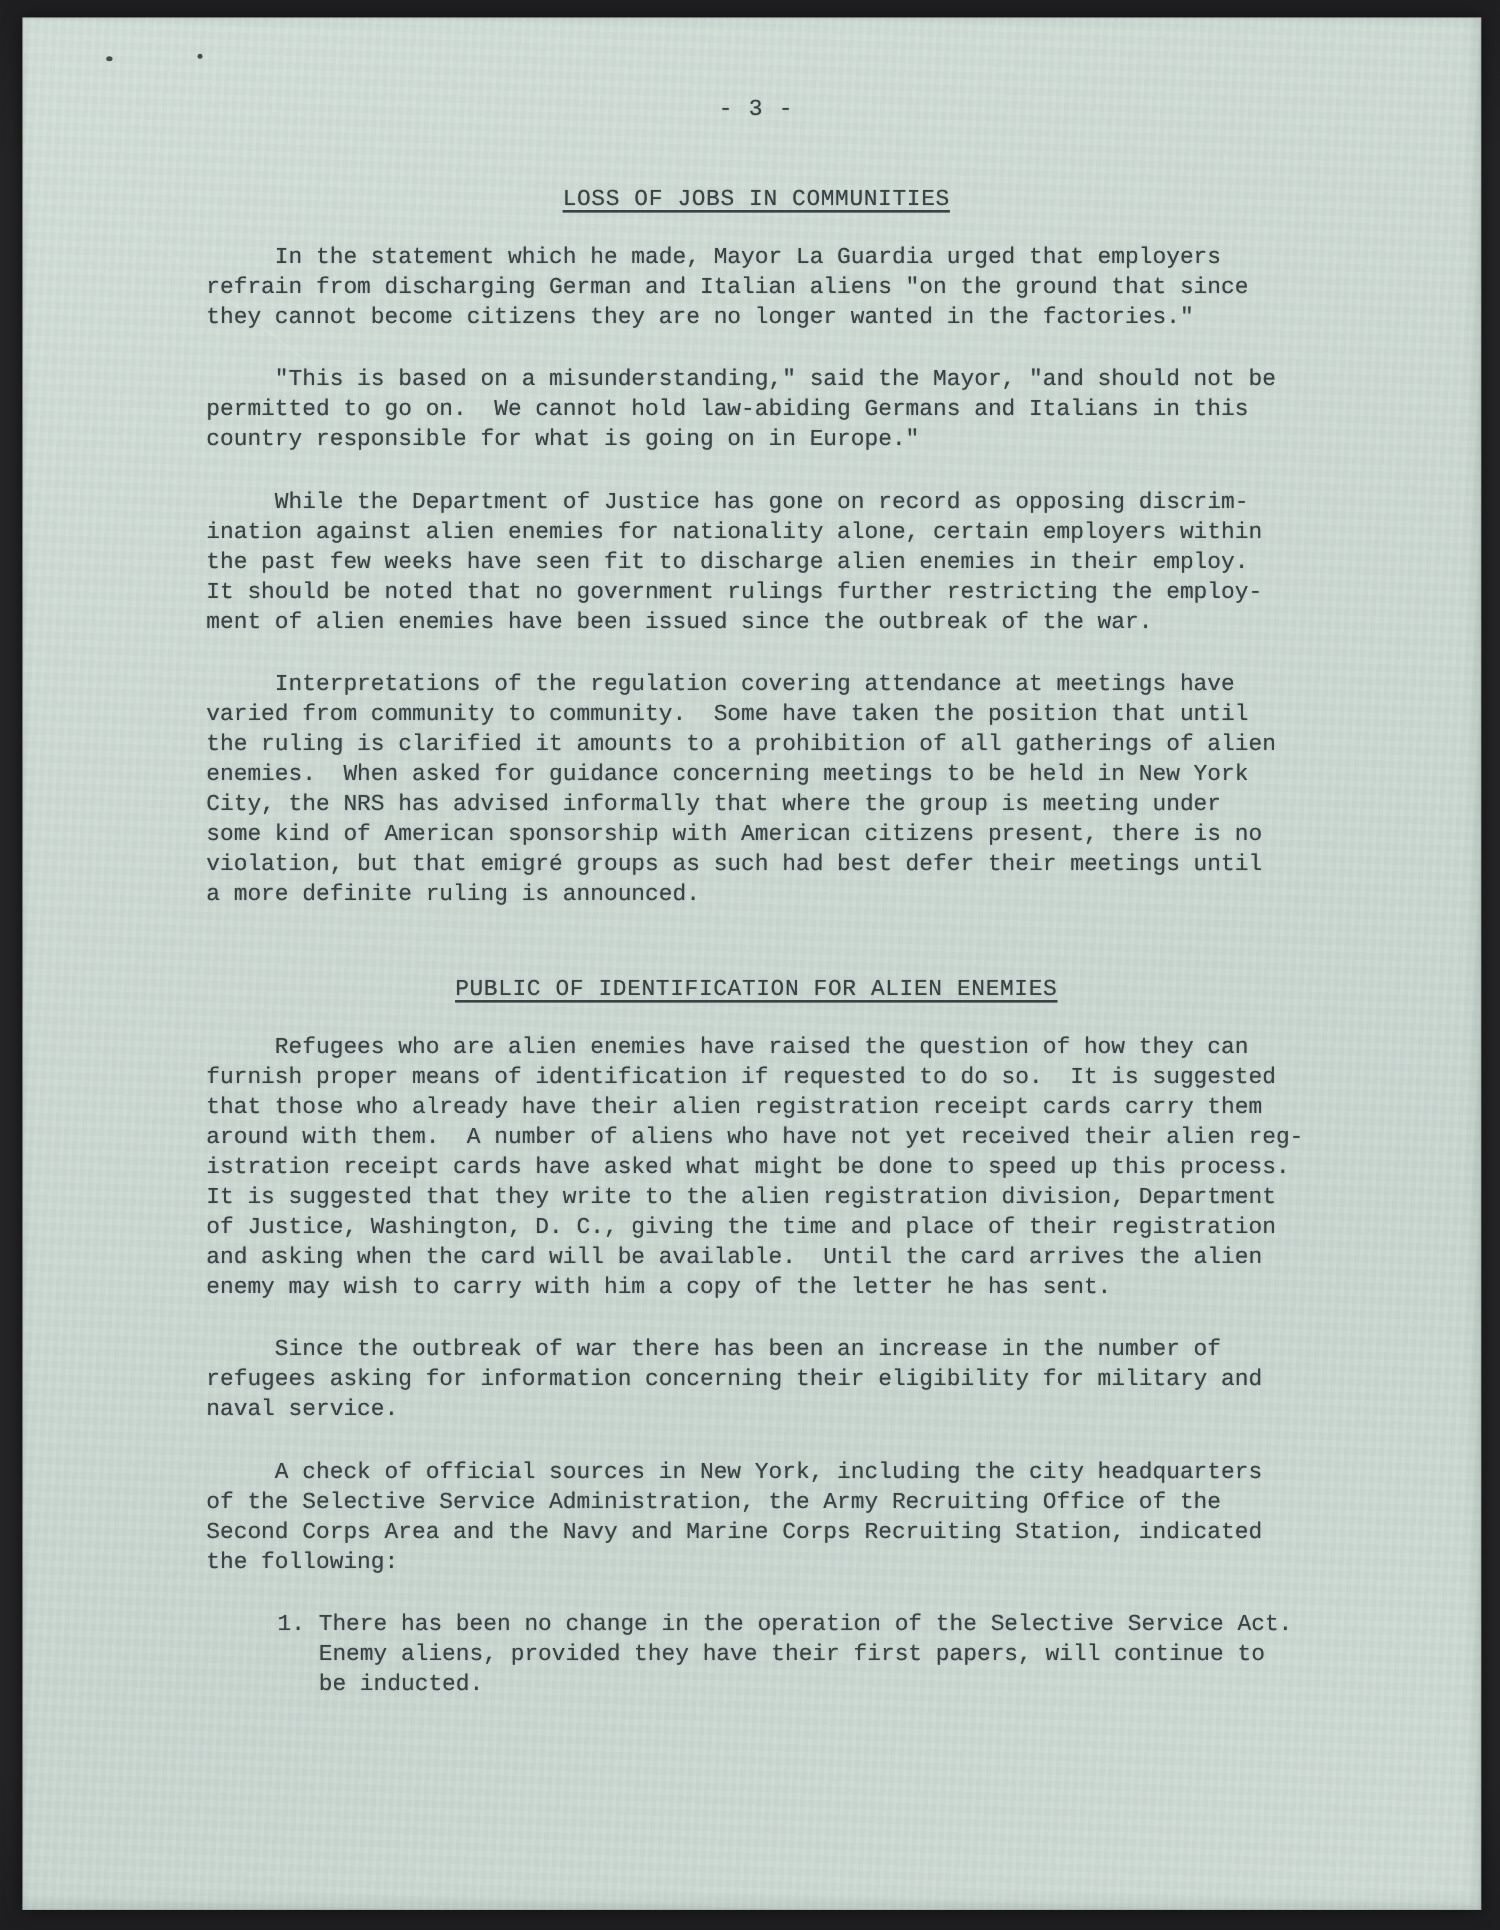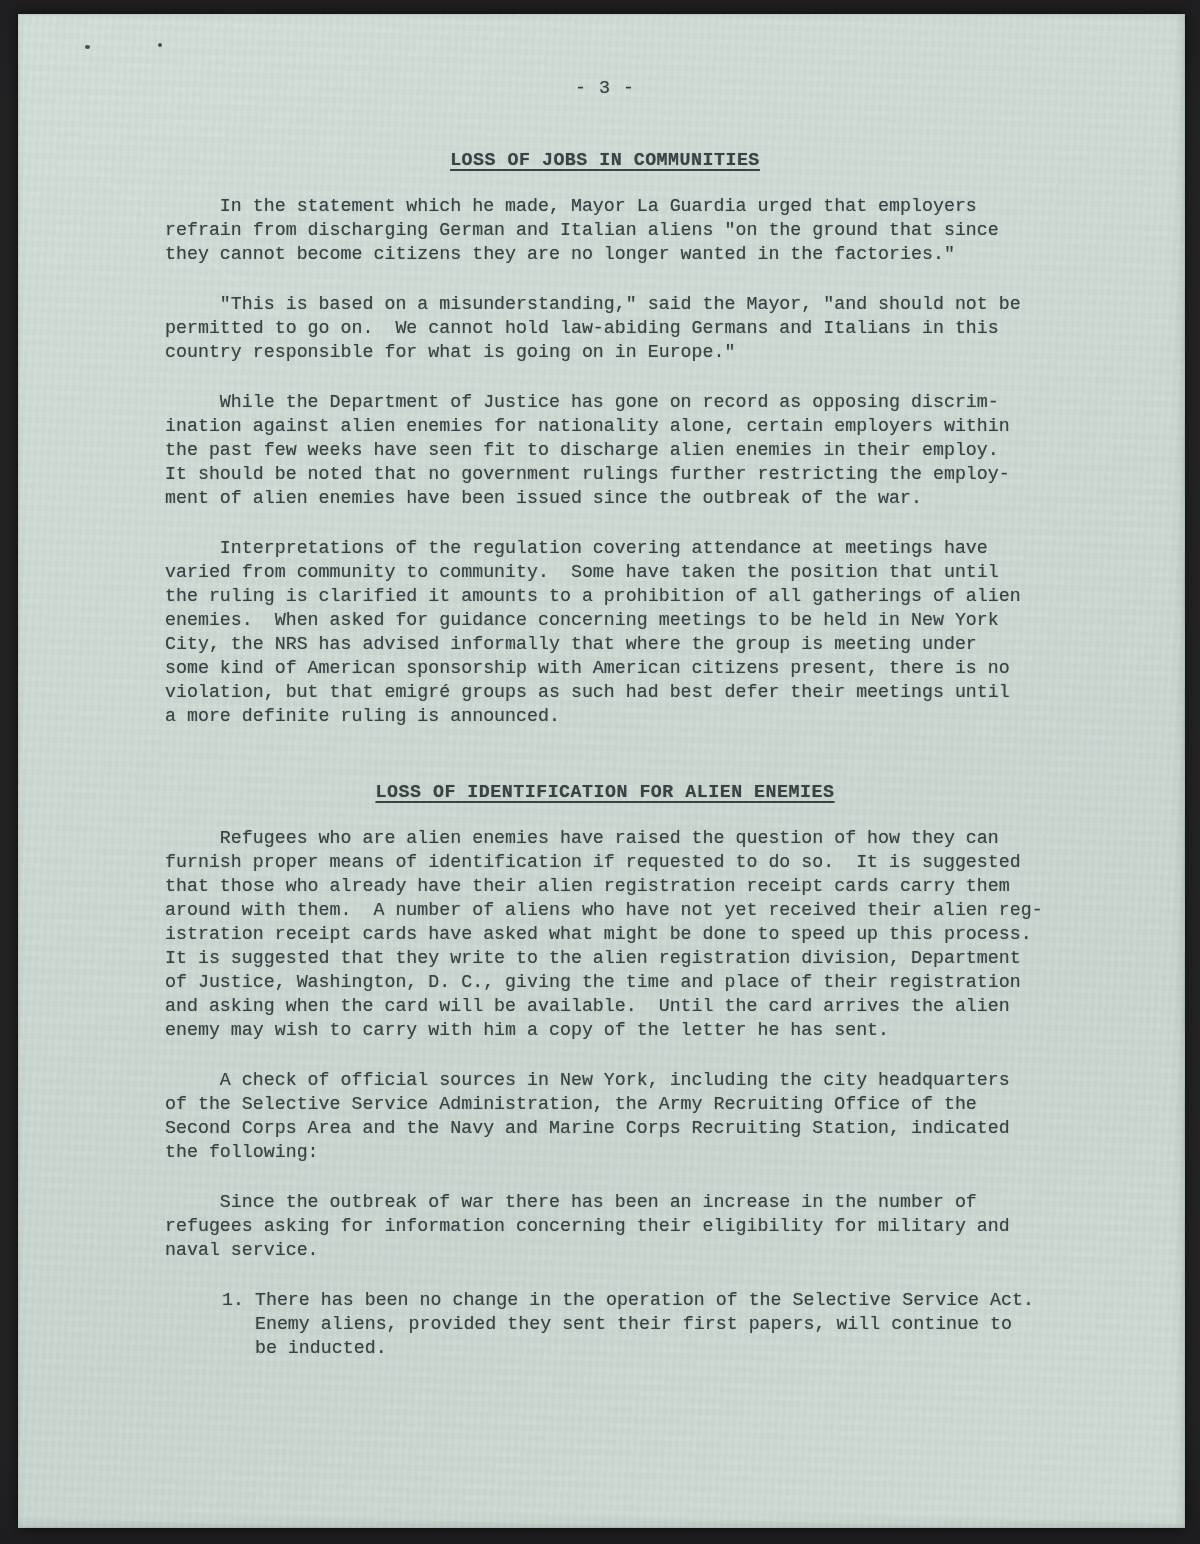--- a/index.html
+++ b/index.html
@@ -50,21 +50,21 @@
     text-align: center;
     letter-spacing: 1px;
     margin-bottom: 48px;
     white-space: pre;
   }
   .heading {
     width: 880px;
     text-align: center;
     margin: 26px 0 22px 0;
     font-size: 18.3px;
-    font-weight: bold;
+    font-weight: normal;
     text-decoration: underline;
     text-underline-offset: 4px;
     text-decoration-thickness: 1.6px;
     letter-spacing: 0.5px;
     white-space: pre;
   }
   .heading.first { margin-top: 0; }
   .para {
     margin: 0 0 26px 0;
     white-space: pre-wrap;
@@ -143,43 +143,43 @@
 varied from community to community.  Some have taken the position that until
 the ruling is clarified it amounts to a prohibition of all gatherings of alien
 enemies.  When asked for guidance concerning meetings to be held in New York
 City, the NRS has advised informally that where the group is meeting under
 some kind of American sponsorship with American citizens present, there is no
 violation, but that emigré groups as such had best defer their meetings until
 a more definite ruling is announced.</p>
       </section>
 
       <section>
-        <h2 class="heading">LOSS OF IDENTIFICATION FOR ALIEN ENEMIES</h2>
+        <h2 class="heading">PUBLIC OF IDENTIFICATION FOR ALIEN ENEMIES</h2>
         <p class="para">     Refugees who are alien enemies have raised the question of how they can
 furnish proper means of identification if requested to do so.  It is suggested
 that those who already have their alien registration receipt cards carry them
 around with them.  A number of aliens who have not yet received their alien reg-
 istration receipt cards have asked what might be done to speed up this process.
 It is suggested that they write to the alien registration division, Department
 of Justice, Washington, D. C., giving the time and place of their registration
 and asking when the card will be available.  Until the card arrives the alien
 enemy may wish to carry with him a copy of the letter he has sent.</p>
       </section>
 
       <section>
+        <p class="para">     Since the outbreak of war there has been an increase in the number of
+refugees asking for information concerning their eligibility for military and
+naval service.</p>
         <p class="para">     A check of official sources in New York, including the city headquarters
 of the Selective Service Administration, the Army Recruiting Office of the
 Second Corps Area and the Navy and Marine Corps Recruiting Station, indicated
 the following:</p>
-        <p class="para">     Since the outbreak of war there has been an increase in the number of
-refugees asking for information concerning their eligibility for military and
-naval service.</p>
         <div class="list-item">
           <span class="list-marker">1.</span>
           <p class="li-text para last">There has been no change in the operation of the Selective Service Act.
-Enemy aliens, provided they sent their first papers, will continue to
+Enemy aliens, provided they have their first papers, will continue to
 be inducted.</p>
         </div>
       </section>
 
     </div>
   </div>
 </div>
 
 </body></html>

